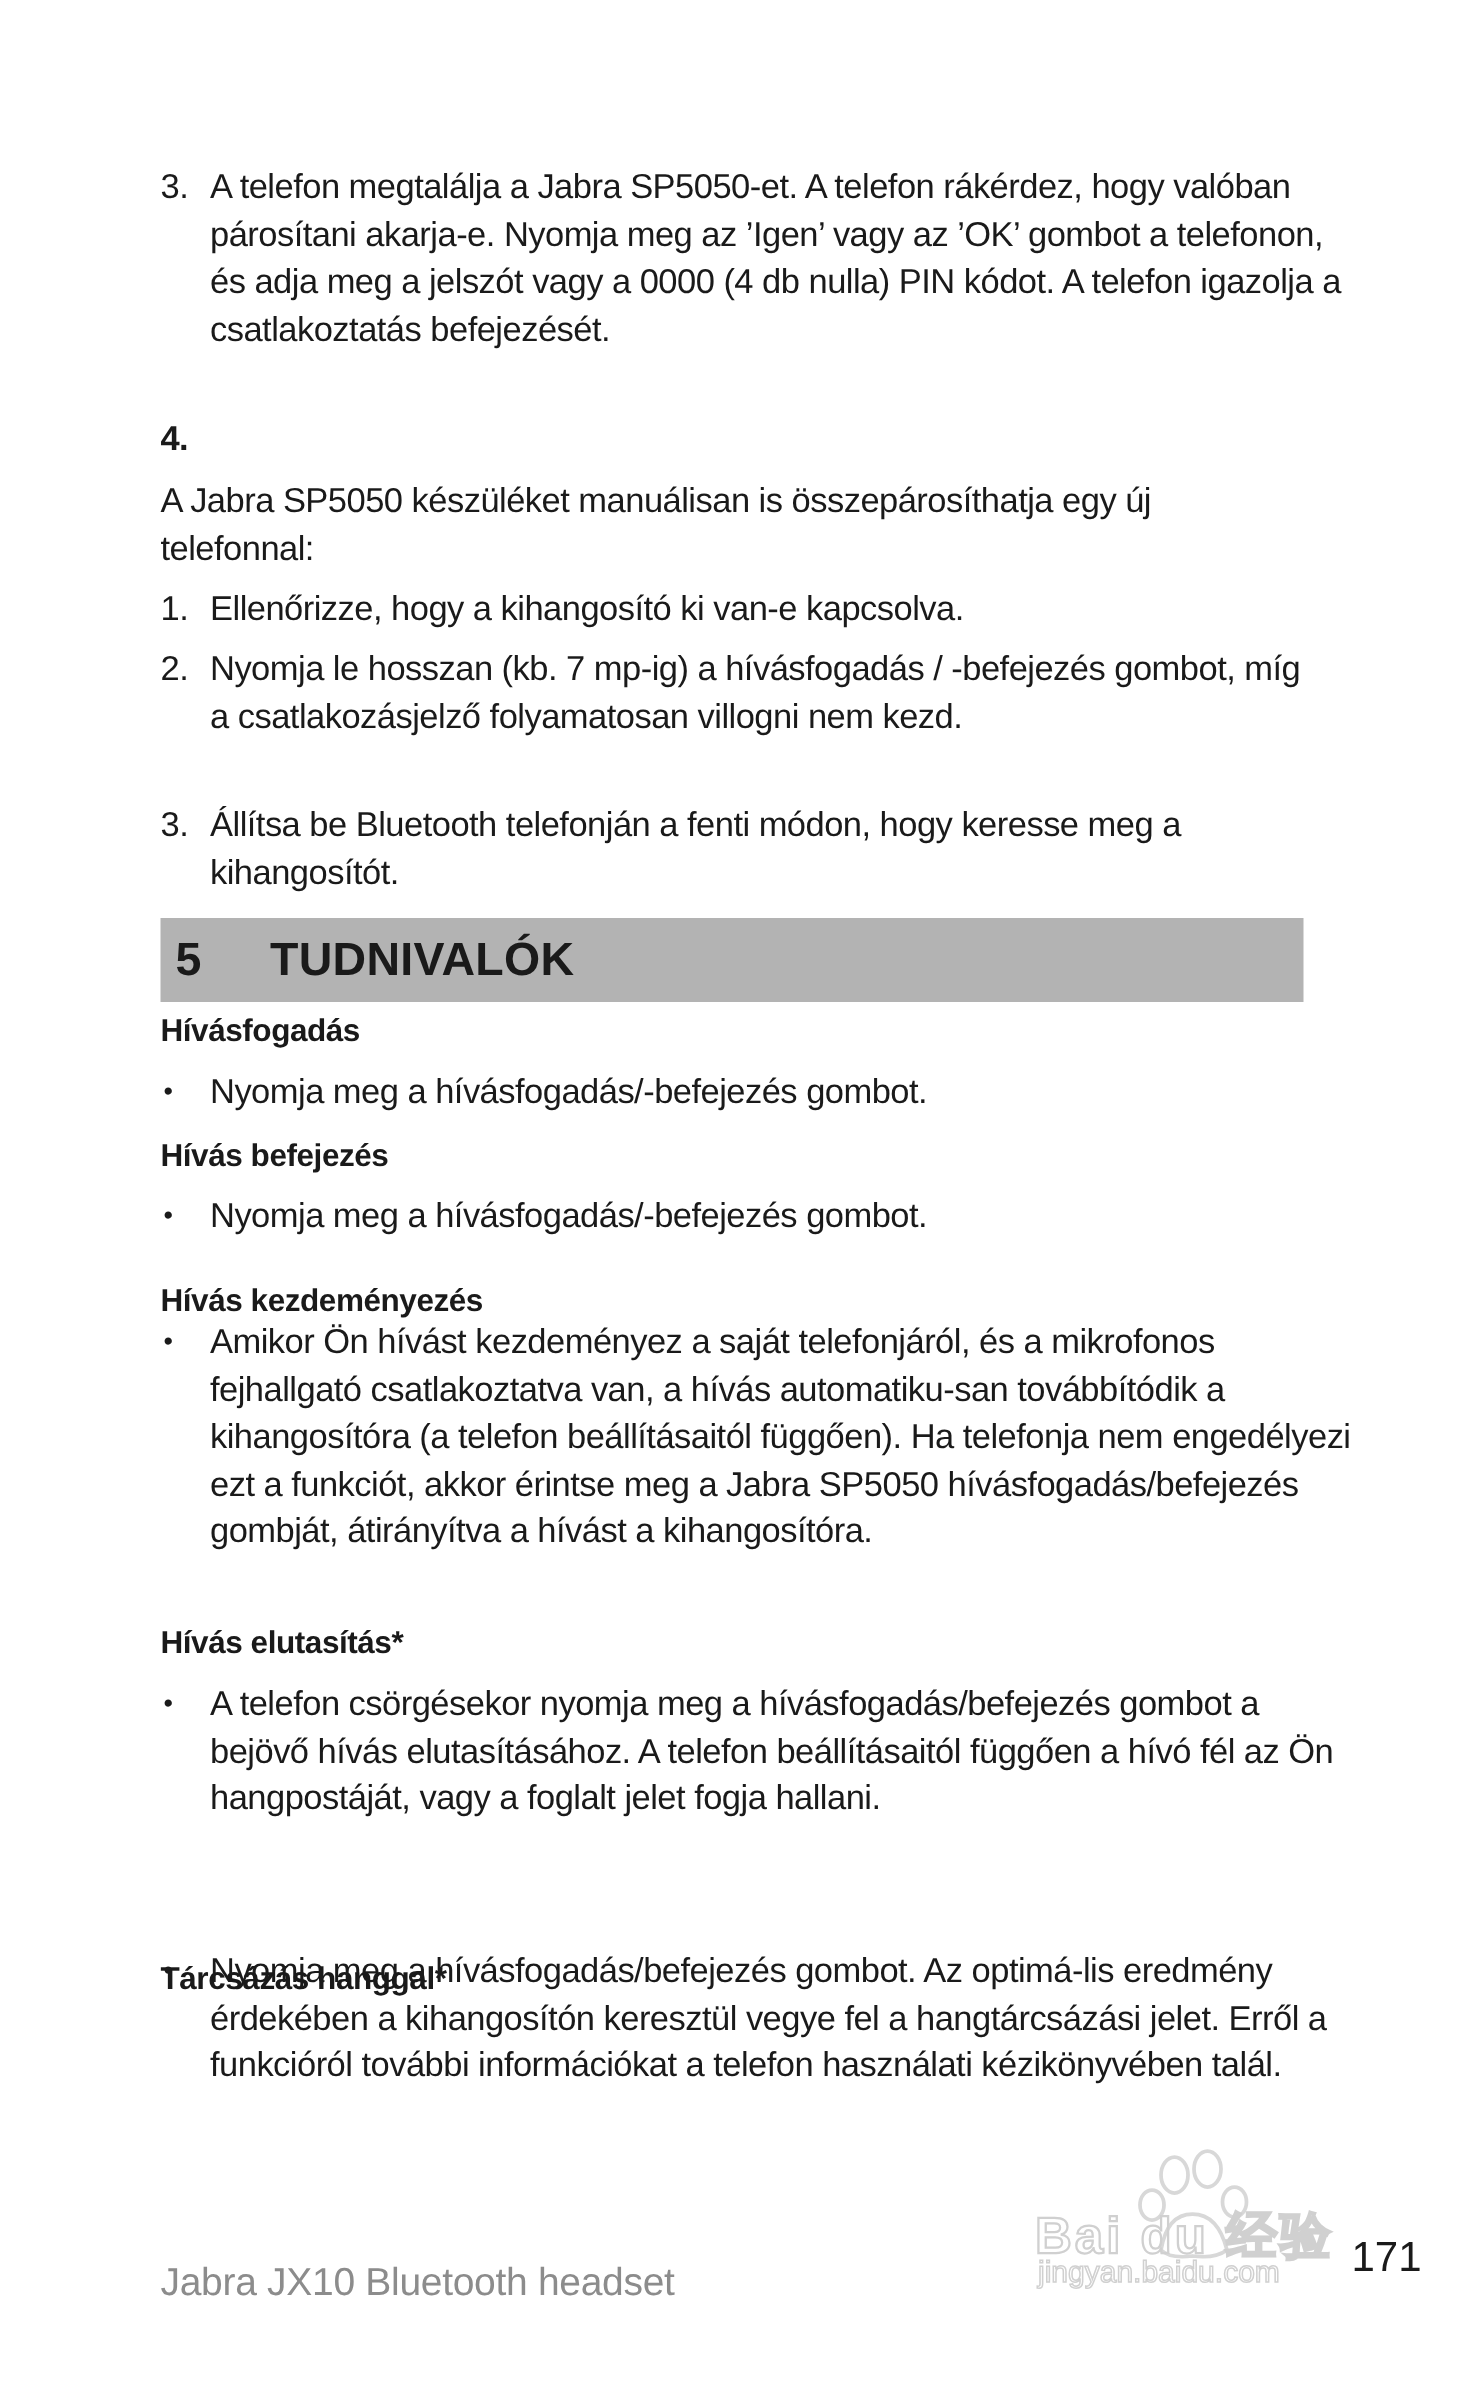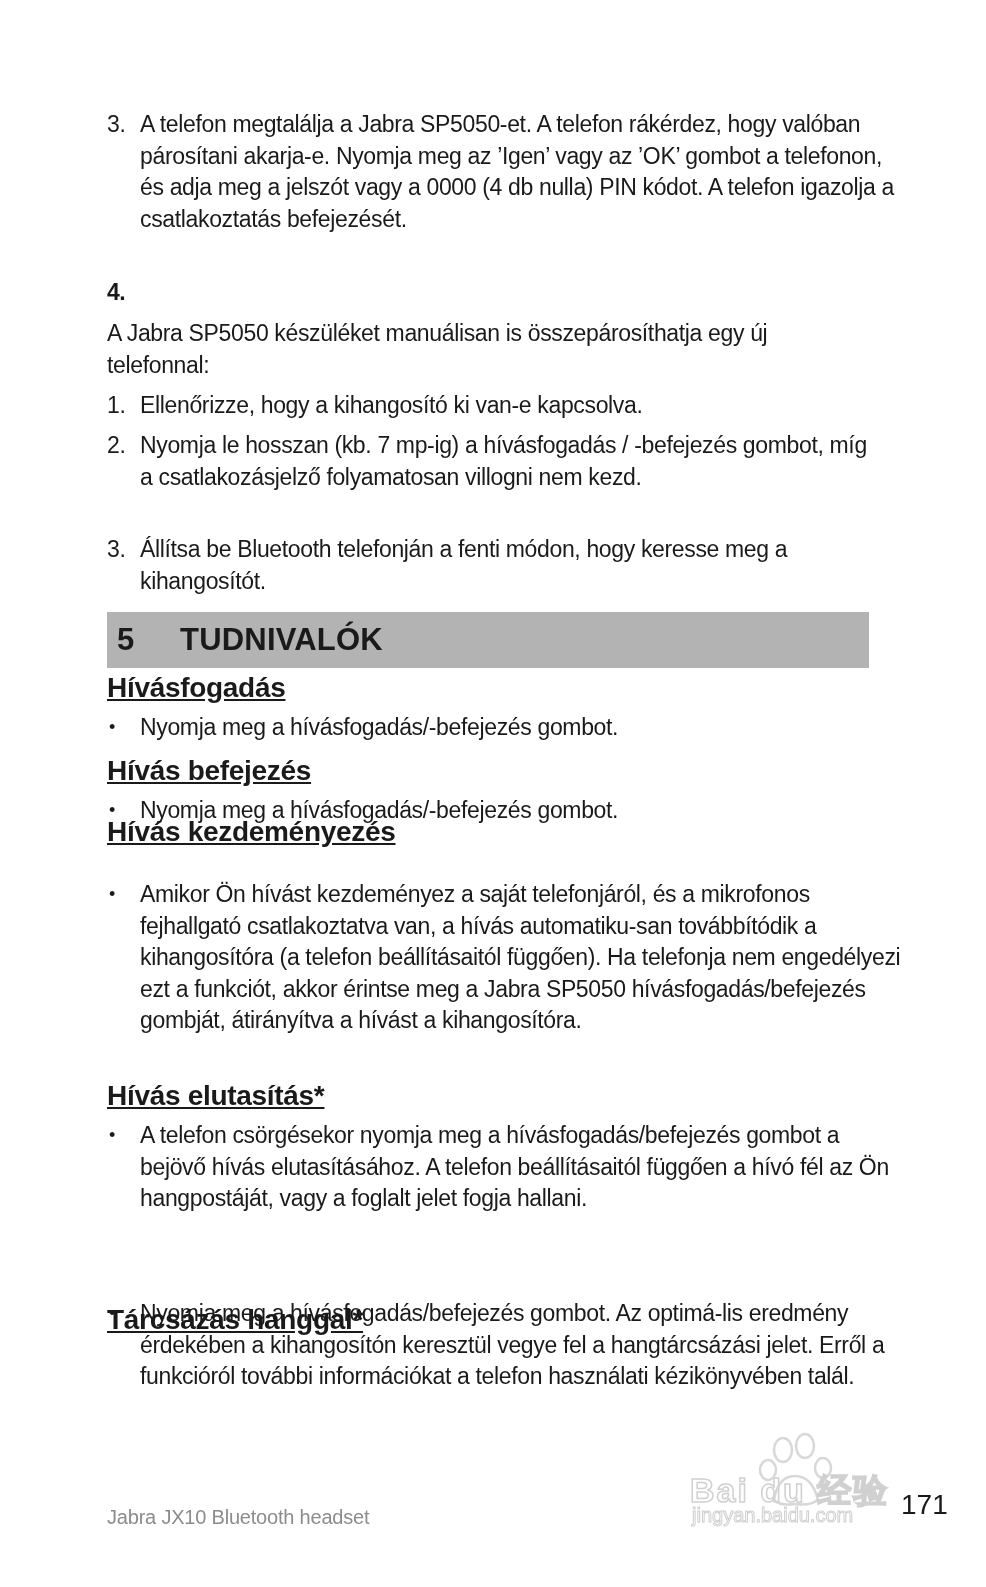--- a/index.html
+++ b/index.html
@@ -7,29 +7,29 @@
       width: 986px; height: 1587px; position: relative; overflow: hidden;
       font-family: "Liberation Sans", sans-serif; color: #1a1a1a;
     }
     .page { position: absolute; left: 107px; top: 0; width: 762px; }
     .txt { font-size: 23px; line-height: 31.5px; letter-spacing: -0.35px; }
     .num-item { position: relative; padding-left: 33px; }
     .num-item .num { position: absolute; left: 0; top: 0; }
     .bold { font-weight: bold; }
     .bullet-item { position: relative; padding-left: 33px; }
     .bullet-item .dot { position: absolute; left: 2px; top: 0; font-size: 18px; }
-    .sub-head { font-size: 28px; font-weight: bold; line-height: 30px; letter-spacing: -0.3px; text-decoration: underline; }
+    .sub-head { font-size: 21px; font-weight: bold; line-height: 30px; letter-spacing: -0.3px; }
     .section-bar {
       background: #b3b3b3; height: 56px; width: 762px;
       display: flex; align-items: center; box-sizing: border-box; padding-left: 10px;
       font-size: 31px; font-weight: bold; letter-spacing: 0.2px; color: #1a1a1a;
     }
     .section-bar .snum { width: 63px; }
     .footer-title {
-      position: absolute; left: 107px; top: 1506px; font-size: 20px; color: #8c8c8c;
+      position: absolute; left: 107px; top: 1506px; font-size: 26px; color: #8c8c8c;
       letter-spacing: -0.2px;
     }
     .page-num {
       position: absolute; left: 901px; top: 1489px; font-size: 28px; color: #1a1a1a;
     }
     .watermark { position: absolute; left: 688px; top: 1430px; width: 230px; height: 100px; }
   </style>
 </head>
 <body>
 
@@ -71,21 +71,21 @@
     <span class="dot">•</span>
     <span>Nyomja meg a hívásfogadás/-befejezés gombot.</span>
   </div>
 
   <div class="sub-head" style="position:absolute; top:756px;">Hívás befejezés</div>
   <div class="txt bullet-item" style="position:absolute; top:795px; width:762px;">
     <span class="dot">•</span>
     <span>Nyomja meg a hívásfogadás/-befejezés gombot.</span>
   </div>
 
-  <div class="sub-head" style="position:absolute; top:817px;">Hívás kezdeményezés</div>
+  <div class="sub-head" style="position:absolute; top:853px;">Hívás kezdeményezés</div>
   <div class="txt bullet-item" style="position:absolute; top:879px; width:762px;">
     <span class="dot">•</span>
     <span>Amikor Ön hívást kezdeményez a saját telefonjáról, és a mikrofonos fejhallgató csatlakoztatva van, a hívás automatiku-san továbbítódik a kihangosítóra (a telefon beállításaitól függően). Ha telefonja nem engedélyezi ezt a funkciót, akkor érintse meg a Jabra SP5050 hívásfogadás/befejezés gombját, átirányítva a hívást a kihangosítóra.</span>
   </div>
 
   <div class="sub-head" style="position:absolute; top:1081px;">Hívás elutasítás*</div>
   <div class="txt bullet-item" style="position:absolute; top:1120px; width:762px;">
     <span class="dot">•</span>
     <span>A telefon csörgésekor nyomja meg a hívásfogadás/befejezés gombot a bejövő hívás elutasításához. A telefon beállításaitól függően a hívó fél az Ön hangpostáját, vagy a foglalt jelet fogja hallani.</span>
   </div>

